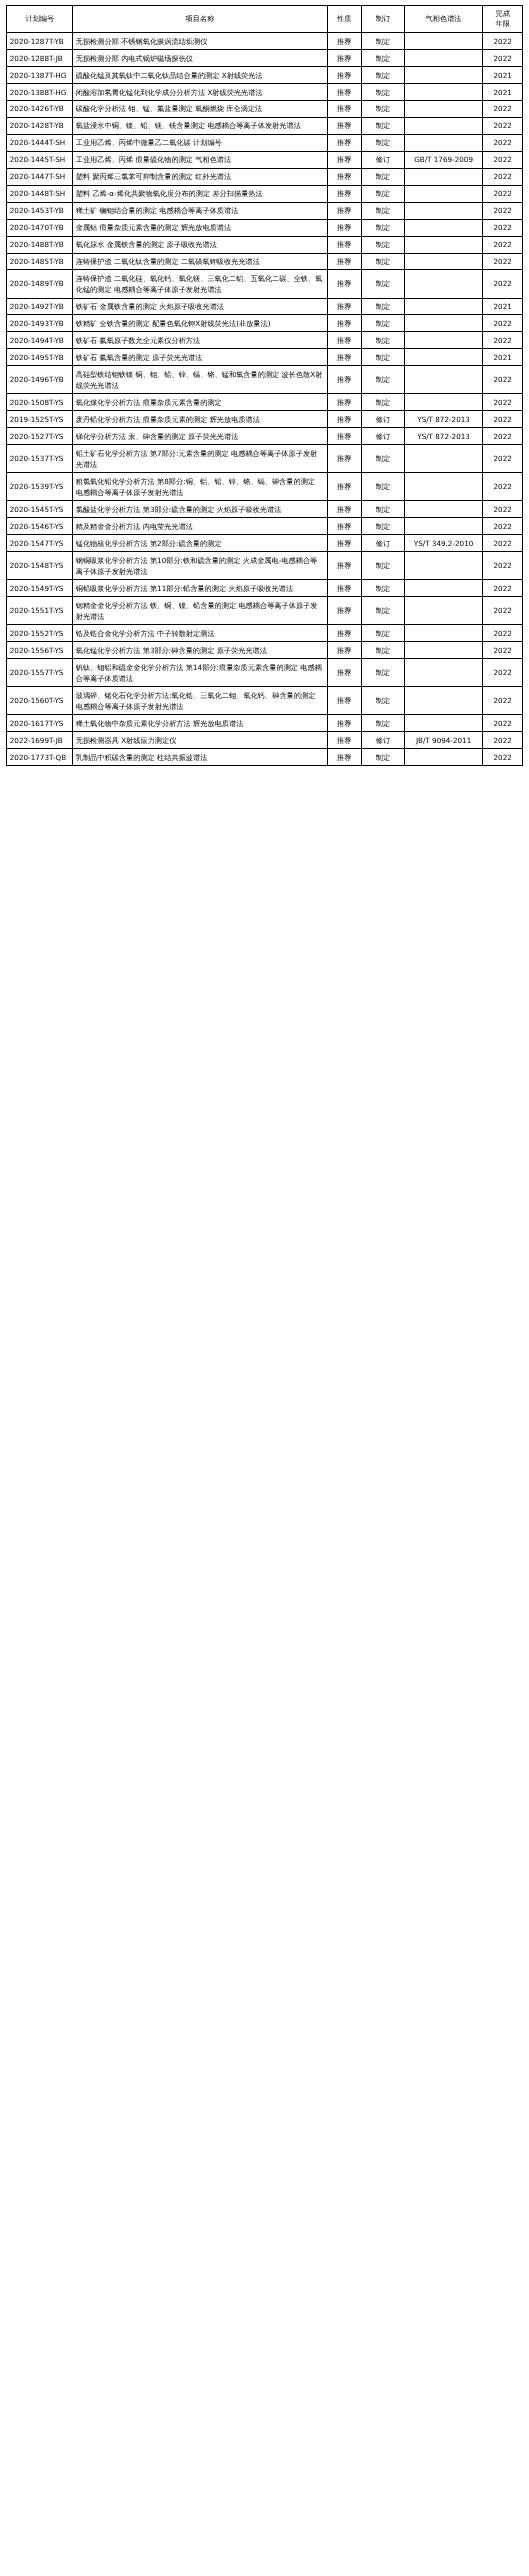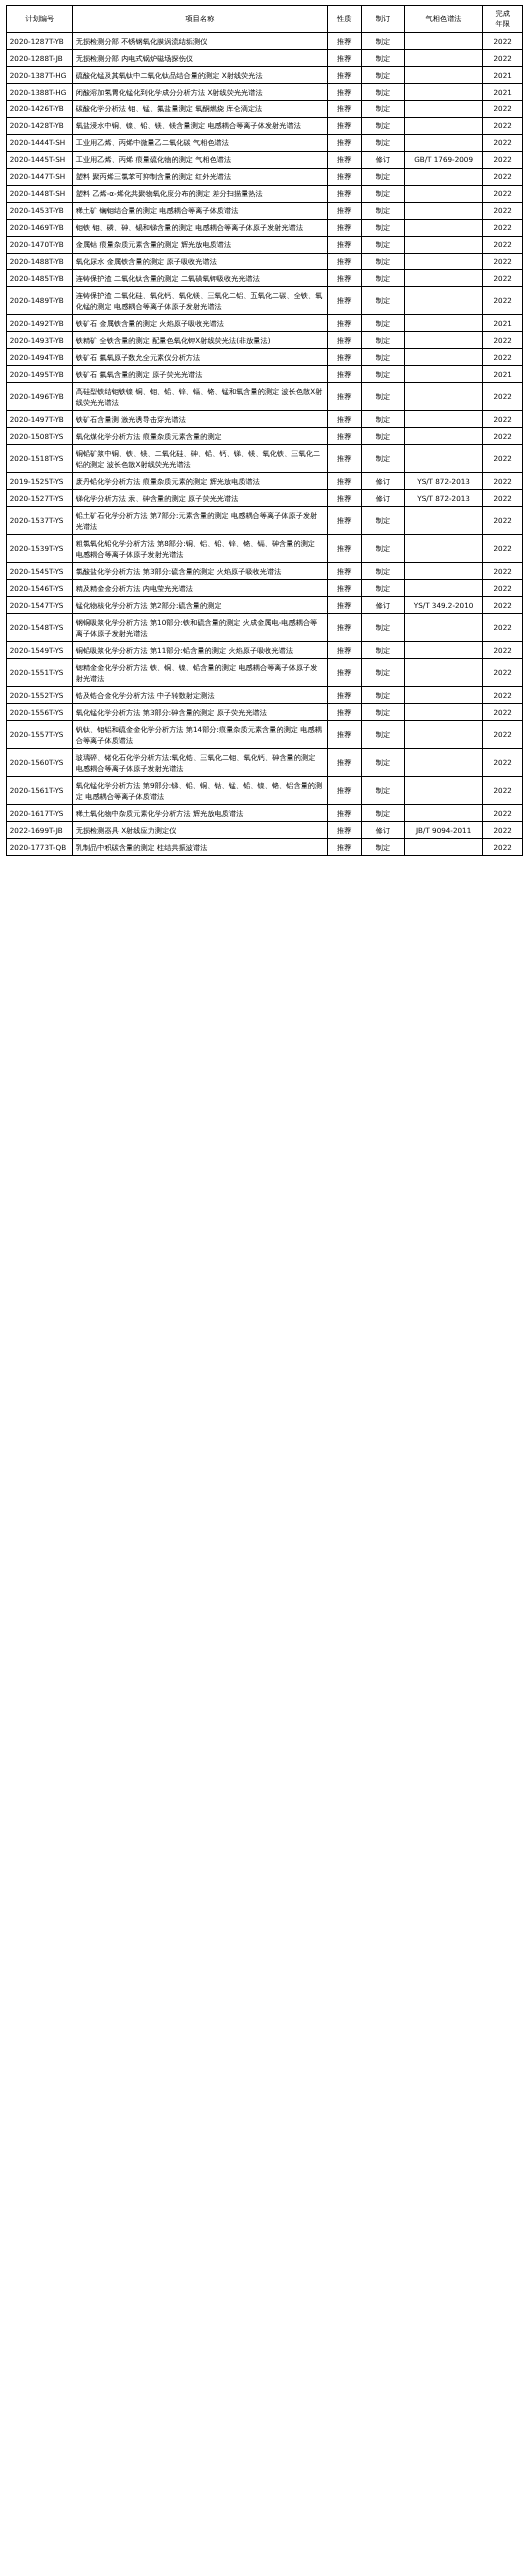--- a/index.html
+++ b/index.html
@@ -133,21 +133,21 @@
         <tr>
           <td class="code">2020-1428T-YB</td>
           <td class="name">氧盐浸水中铜、镍、铅、镁、镁含量测定 电感耦合等离子体发射光谱法</td>
           <td class="center">推荐</td>
           <td class="center">制定</td>
           <td class="repl"></td>
           <td class="center">2022</td>
         </tr>
         <tr>
           <td class="code">2020-1444T-SH</td>
-          <td class="name">工业用乙烯、丙烯中微量乙二氧化碳 气相色谱法</td>
+          <td class="name">工业用乙烯、丙烯中微量乙二氧化碳 计划编号</td>
           <td class="center">推荐</td>
           <td class="center">制定</td>
           <td class="repl"></td>
           <td class="center">2022</td>
         </tr>
         <tr>
           <td class="code">2020-1445T-SH</td>
           <td class="name">工业用乙烯、丙烯 痕量硫化物的测定 气相色谱法</td>
           <td class="center">推荐</td>
           <td class="center">修订</td>
@@ -172,28 +172,20 @@
         </tr>
         <tr>
           <td class="code">2020-1453T-YB</td>
           <td class="name">稀土矿 镧钼结合量的测定 电感耦合等离子体质谱法</td>
           <td class="center">推荐</td>
           <td class="center">制定</td>
           <td class="repl"></td>
           <td class="center">2022</td>
         </tr>
         <tr>
-          <td class="code">2020-1469T-YB</td>
-          <td class="name">钼铁 钼、磷、砷、锡和锑含量的测定 电感耦合等离子体原子发射光谱法</td>
-          <td class="center">推荐</td>
-          <td class="center">制定</td>
-          <td class="repl"></td>
-          <td class="center">2022</td>
-        </tr>
-        <tr>
           <td class="code">2020-1470T-YB</td>
           <td class="name">金属钴 痕量杂质元素含量的测定 辉光放电质谱法</td>
           <td class="center">推荐</td>
           <td class="center">制定</td>
           <td class="repl"></td>
           <td class="center">2022</td>
         </tr>
         <tr>
           <td class="code">2020-1488T-YB</td>
           <td class="name">氧化尿水 金属铁含量的测定 原子吸收光谱法</td>
@@ -252,44 +244,28 @@
         </tr>
         <tr>
           <td class="code">2020-1496T-YB</td>
           <td class="name">高硅型铁结钼铁镍 铜、钼、铅、锌、镉、铬、锰和氧含量的测定 波长色散X射线荧光光谱法</td>
           <td class="center">推荐</td>
           <td class="center">制定</td>
           <td class="repl"></td>
           <td class="center">2022</td>
         </tr>
         <tr>
-          <td class="code">2020-1497T-YB</td>
-          <td class="name">铁矿石含量测 激光诱导击穿光谱法</td>
-          <td class="center">推荐</td>
-          <td class="center">制定</td>
-          <td class="repl"></td>
-          <td class="center">2022</td>
-        </tr>
-        <tr>
           <td class="code">2020-1508T-YS</td>
           <td class="name">氧化煤化学分析方法 痕量杂质元素含量的测定</td>
           <td class="center">推荐</td>
           <td class="center">制定</td>
           <td class="repl"></td>
           <td class="center">2022</td>
         </tr>
         <tr>
-          <td class="code">2020-1518T-YS</td>
-          <td class="name">铜铅矿浆中铜、铁、镁、二氧化硅、砷、铅、钙、锑、镁、氧化铁、三氧化二铝的测定 波长色散X射线荧光光谱法</td>
-          <td class="center">推荐</td>
-          <td class="center">制定</td>
-          <td class="repl"></td>
-          <td class="center">2022</td>
-        </tr>
-        <tr>
           <td class="code">2019-1525T-YS</td>
           <td class="name">废丹铅化学分析方法 痕量杂质元素的测定 辉光放电质谱法</td>
           <td class="center">推荐</td>
           <td class="center">修订</td>
           <td class="repl">YS/T 872-2013</td>
           <td class="center">2022</td>
         </tr>
         <tr>
           <td class="code">2020-1527T-YS</td>
           <td class="name">锑化学分析方法 汞、砷含量的测定 原子荧光光谱法</td>
@@ -382,28 +358,20 @@
           <td class="code">2020-1557T-YS</td>
           <td class="name">钒钛、钼铝和硫金金化学分析方法 第14部分:痕量杂质元素含量的测定 电感耦合等离子体质谱法</td>
           <td class="center">推荐</td>
           <td class="center">制定</td>
           <td class="repl"></td>
           <td class="center">2022</td>
         </tr>
         <tr>
           <td class="code">2020-1560T-YS</td>
           <td class="name">玻璃碎、锗化石化学分析方法:氧化锆、三氧化二钼、氧化钙、砷含量的测定 电感耦合等离子体原子发射光谱法</td>
-          <td class="center">推荐</td>
-          <td class="center">制定</td>
-          <td class="repl"></td>
-          <td class="center">2022</td>
-        </tr>
-        <tr>
-          <td class="code">2020-1561T-YS</td>
-          <td class="name">氧化锰化学分析方法 第9部分:锑、铅、铜、钴、锰、铅、镍、铬、铝含量的测定 电感耦合等离子体质谱法</td>
           <td class="center">推荐</td>
           <td class="center">制定</td>
           <td class="repl"></td>
           <td class="center">2022</td>
         </tr>
         <tr>
           <td class="code">2020-1617T-YS</td>
           <td class="name">稀土氧化物中杂质元素化学分析方法 辉光放电质谱法</td>
           <td class="center">推荐</td>
           <td class="center">制定</td>

